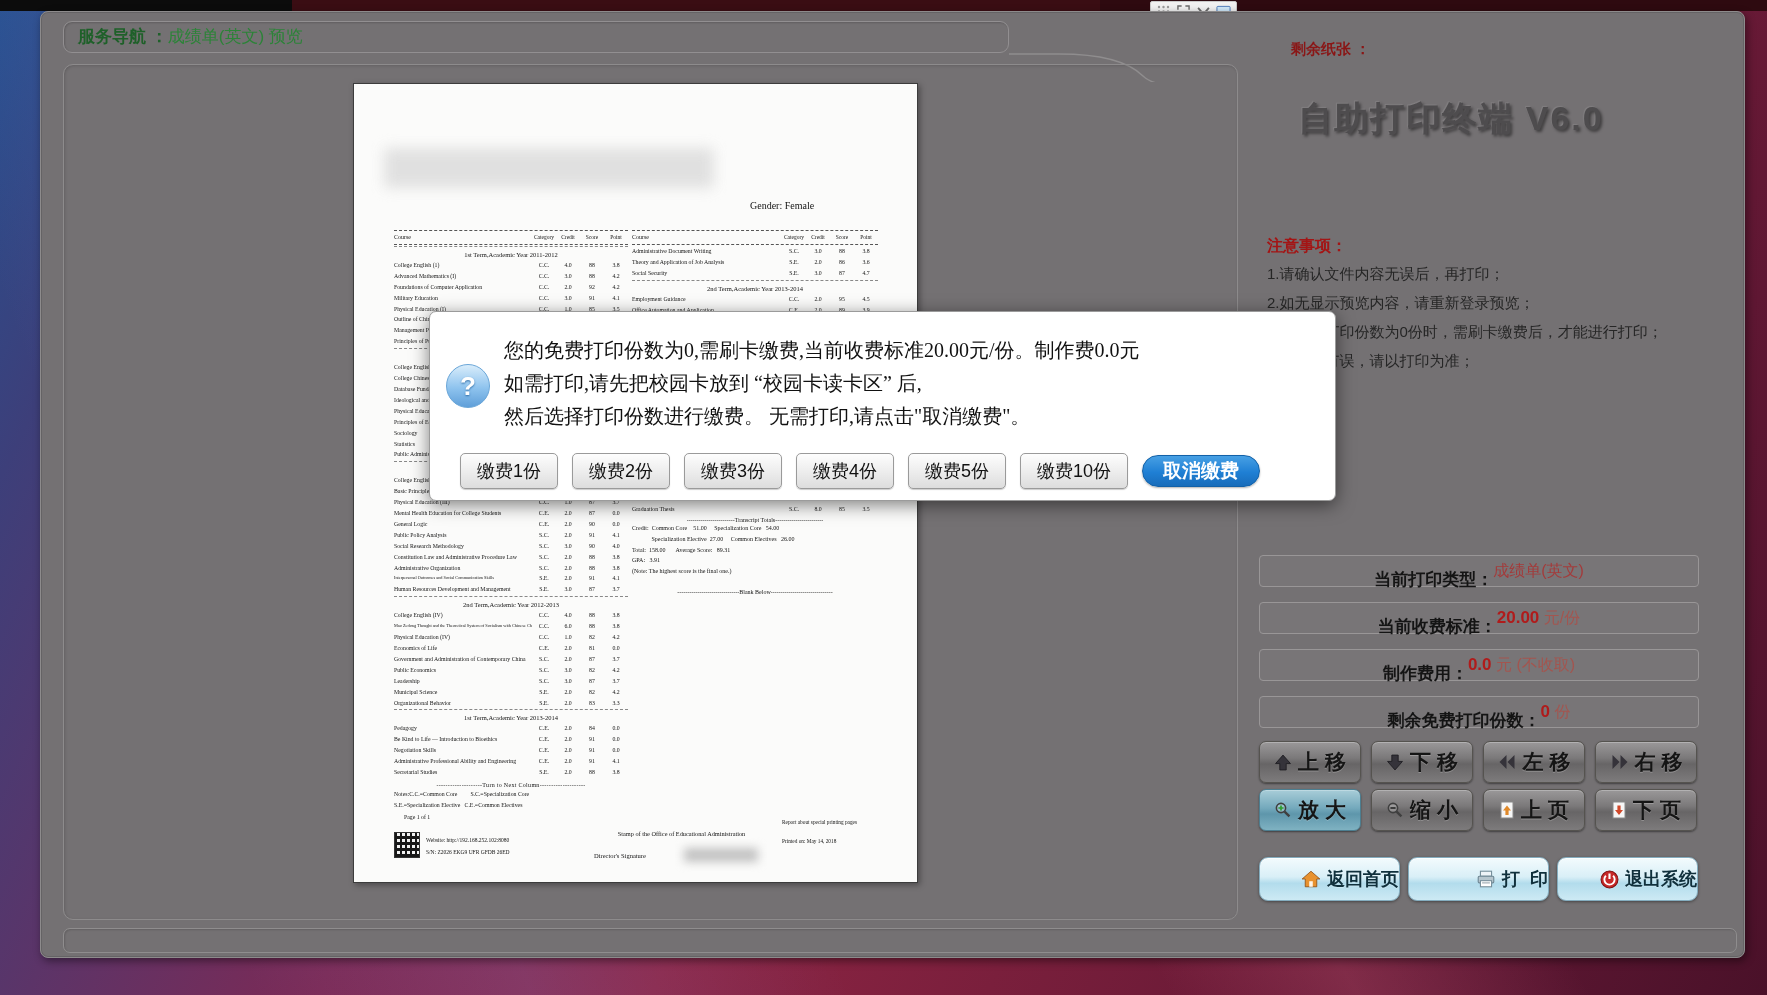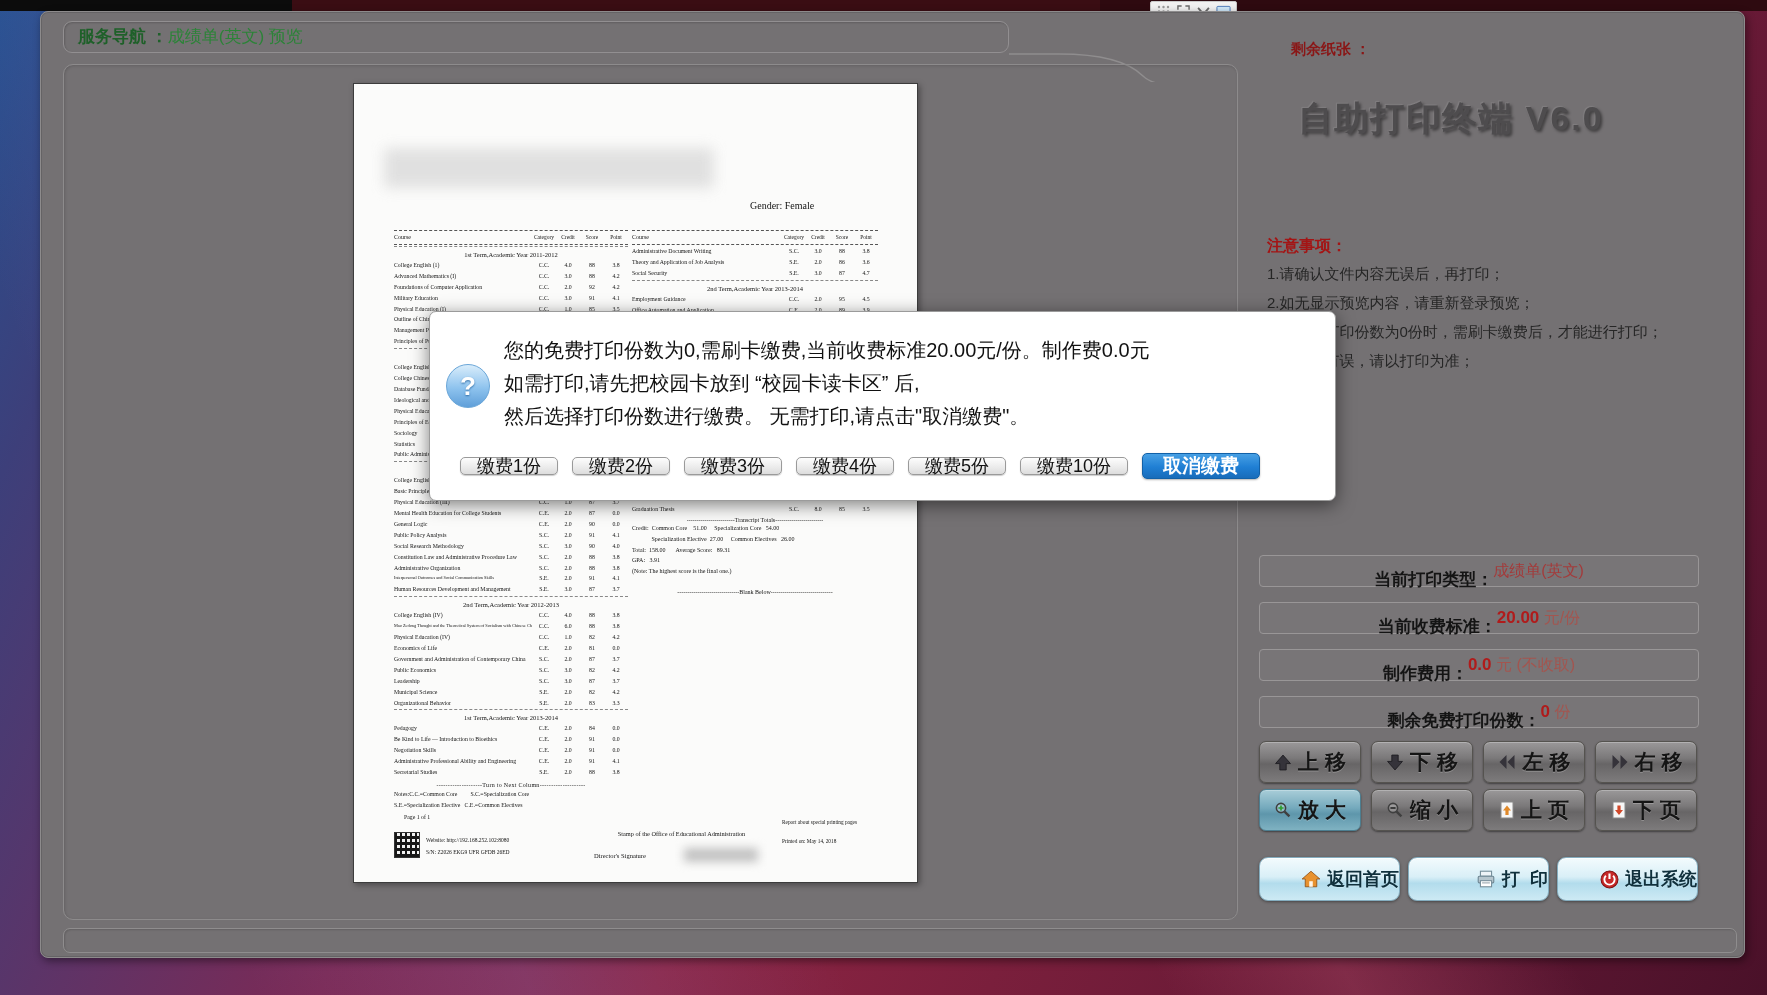--- a/index.html
+++ b/index.html
@@ -91,27 +91,27 @@
     box-shadow:0 1px 3px rgba(0,0,0,.4), inset 0 1px 0 rgba(255,255,255,.7);
     display:flex; align-items:center; justify-content:flex-end; }
   .action-btn .btn-lbl { font-size:18px; color:#10303c; white-space:pre; }
 
   .dialog { position:absolute; left:429px; top:311px; width:907px; height:190px; background:#ffffff;
     border:1px solid #9b9b9b; border-radius:7px; box-shadow:0 4px 18px rgba(0,0,0,.5); z-index:60; }
   .help-badge { position:absolute; left:16px; top:52px; width:44px; height:44px; border-radius:50%;
     background:linear-gradient(180deg,#d9edfb 0%,#8ec3ee 55%,#5f9fd9 100%); border:1px solid #6aa6d8;
     display:flex; align-items:center; justify-content:center; }
   .help-badge span { color:#ffffff; font-size:26px; font-weight:bold; text-shadow:0 1px 2px #2f6ea8; }
-  .dialog-text { position:absolute; left:74px; top:22px; right:16px; }
+  .dialog-text { position:absolute; left:74px; top:22px; right:16px;font-family:Liberation Serif, serif; }
   .dialog-line { font-size:20px; line-height:33px; color:#111; white-space:nowrap; }
   .dialog-buttons { position:absolute; left:30px; top:452px; top:141px; display:flex; align-items:center; }
-  .pay-btn { height:18px; padding:0 16px; margin-right:14px; border:1px solid #9a9a9a; border-radius:5px; cursor:pointer;
+  .pay-btn { height:36px; padding:0 16px; margin-right:14px; border:1px solid #9a9a9a; border-radius:5px; cursor:pointer;
     background:linear-gradient(180deg,#fdfdfd 0%,#ececec 55%,#dddddd 100%); box-shadow:0 1px 1px rgba(0,0,0,.2);
     font-size:18px; color:#111; display:flex; align-items:center; white-space:nowrap; }
-  .cancel-btn { height:26px; padding:0 20px; border:1px solid #1261a8; border-radius:5px; cursor:pointer;
+  .cancel-btn { height:32px; padding:0 20px; border:1px solid #1261a8; border-radius:17px; cursor:pointer;
     background:linear-gradient(180deg,#47a0e4 0%,#1f7fd4 55%,#186cba 100%); box-shadow:0 1px 2px rgba(0,0,0,.3);
     font-size:19px; font-weight:bold; color:#fff; display:flex; align-items:center; white-space:nowrap; }
 </style>
 </head>
 <body>
 
 <div class="screen">
   <div class="top-strip"></div>
   <div class="titlebar-tools" id="titlebar-tools">
       <span class="tb-icon">

